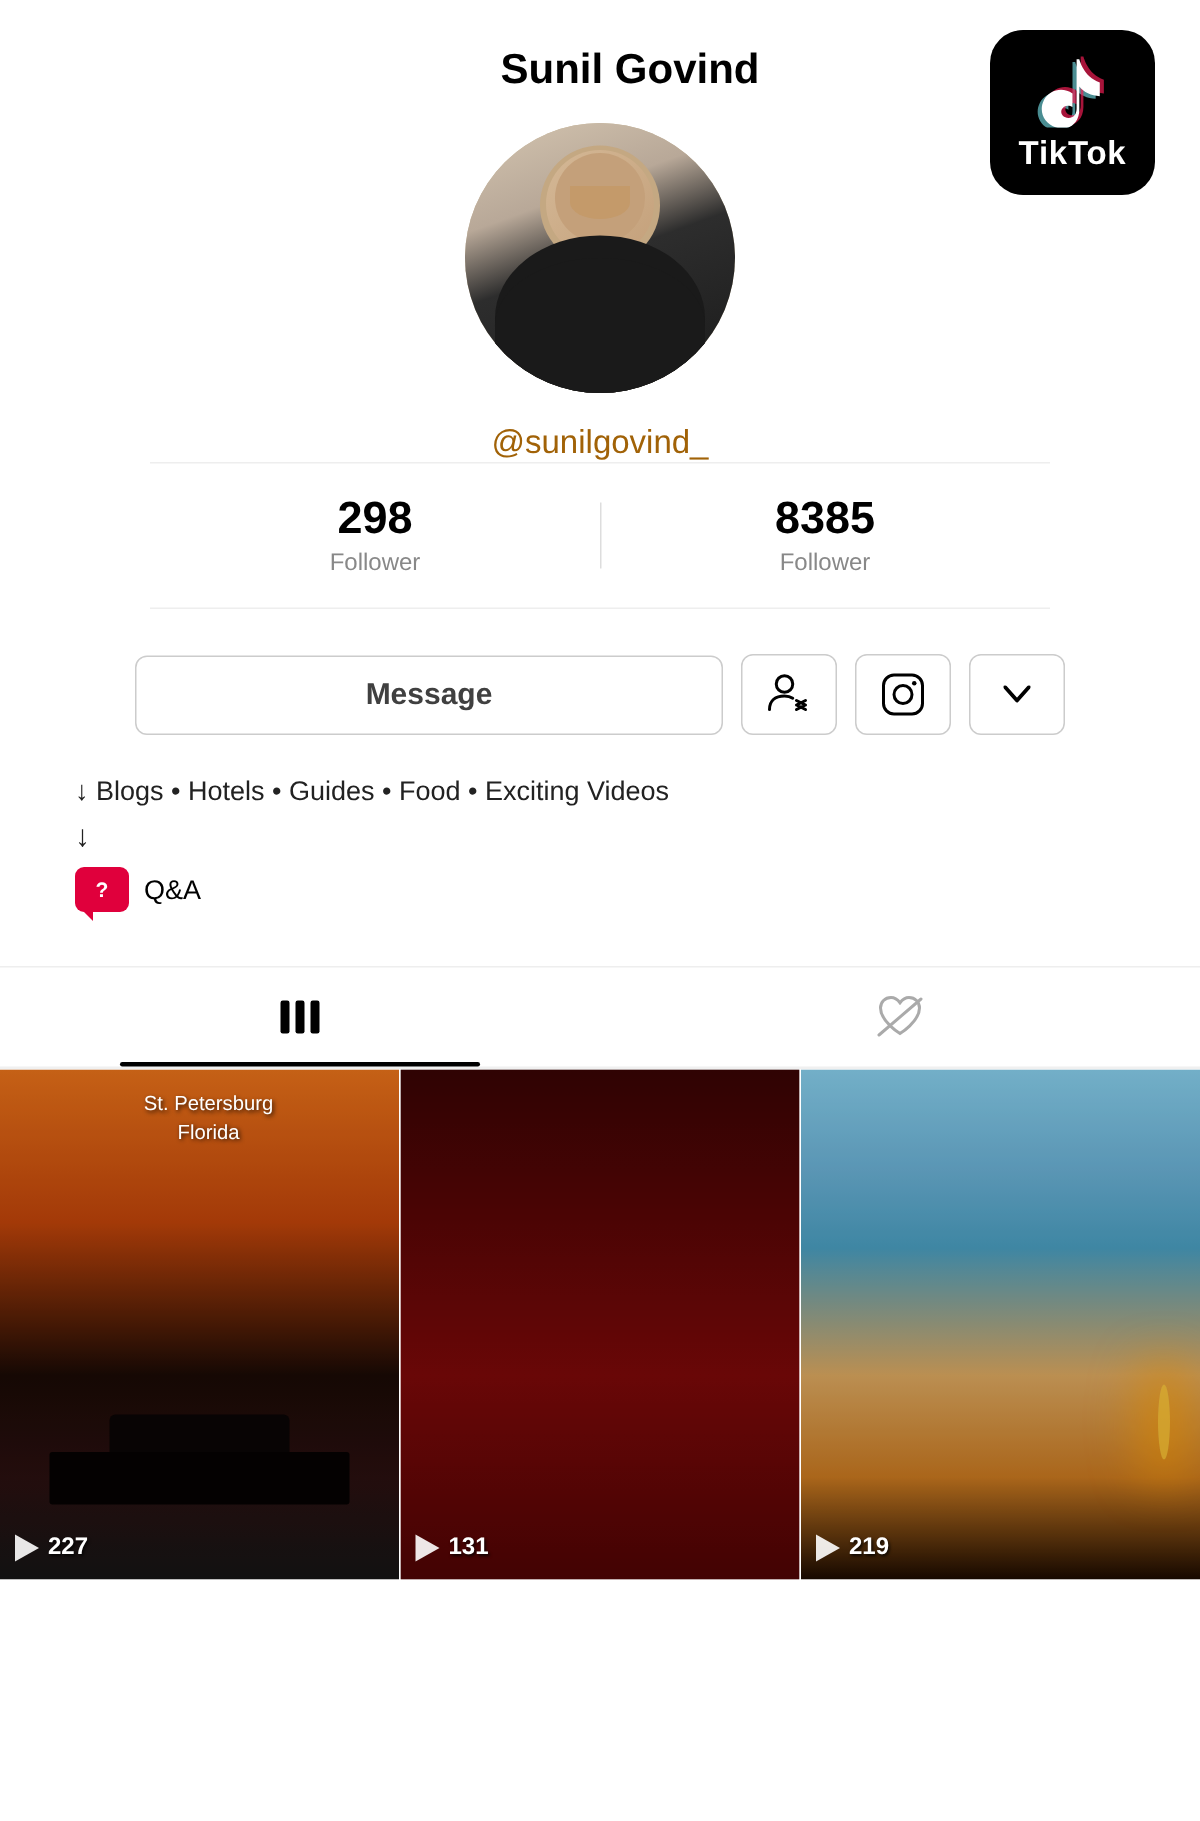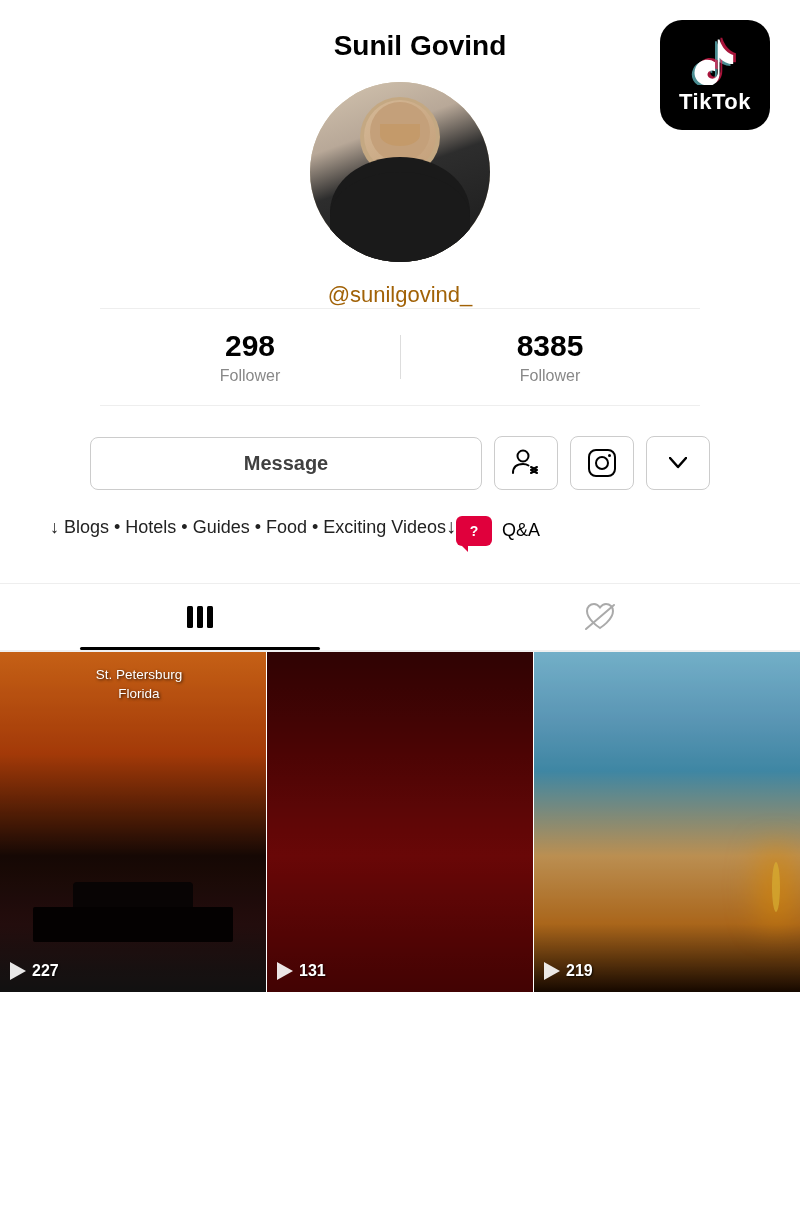--- a/index.html
+++ b/index.html
@@ -183,22 +183,22 @@
       justify-content: center;
       cursor: pointer;
       font-size: 22px;
       color: #000;
       flex-shrink: 0;
     }
 
     
     .bio-section {
       display: flex;
-      flex-direction: row;
-      align-items: center;
+      flex-direction: column;
+      align-items: flex-start;
       margin-bottom: 20px;
       width: 100%;
       max-width: 700px;
     }
 
     .bio-text {
       font-size: 18px;
       color: #222;
       text-align: center;
       line-height: 1.5;

